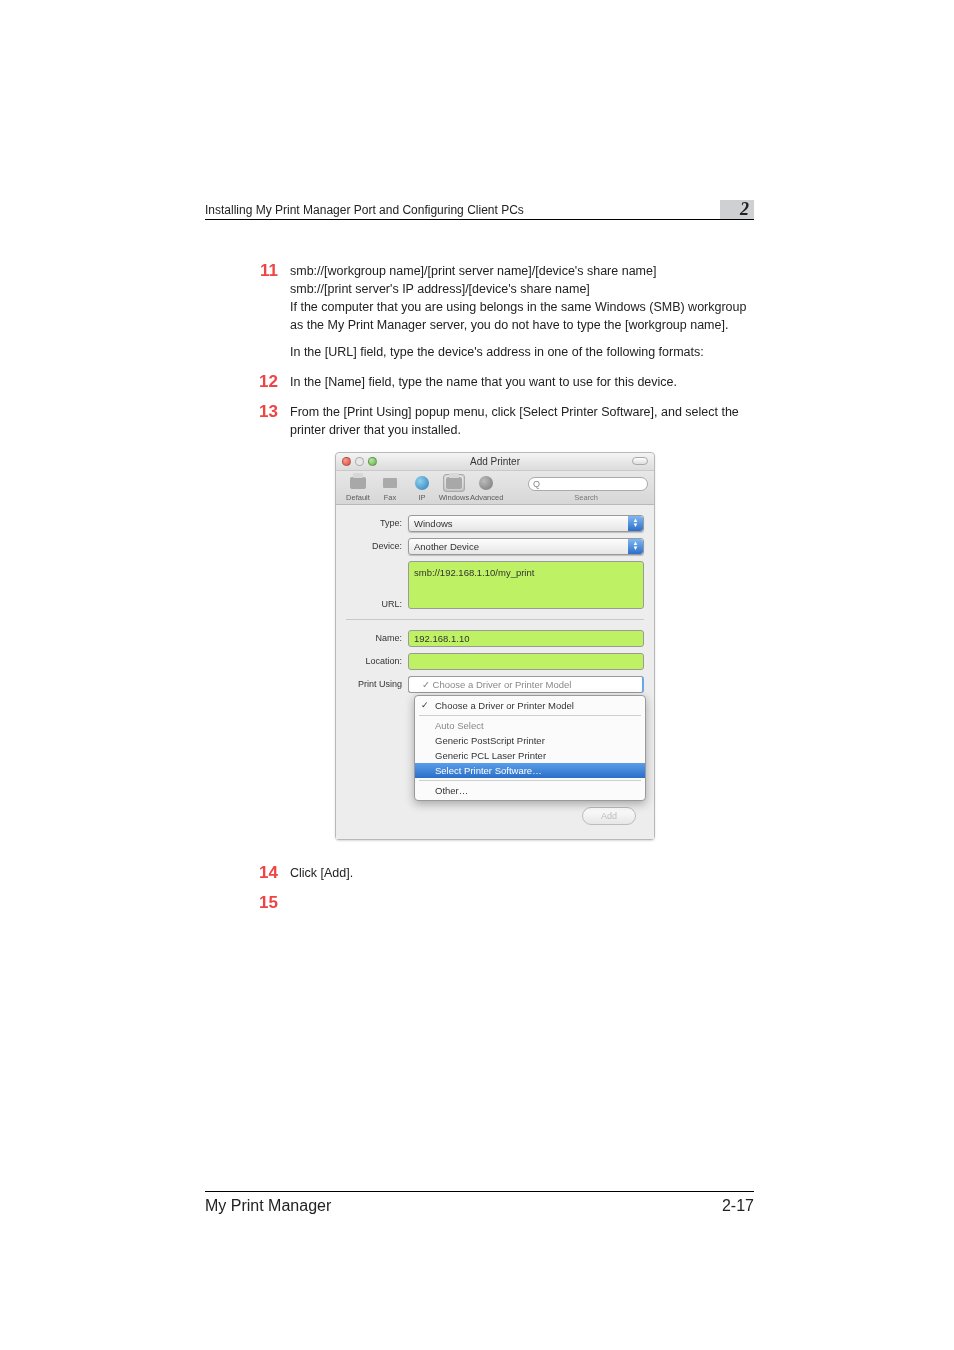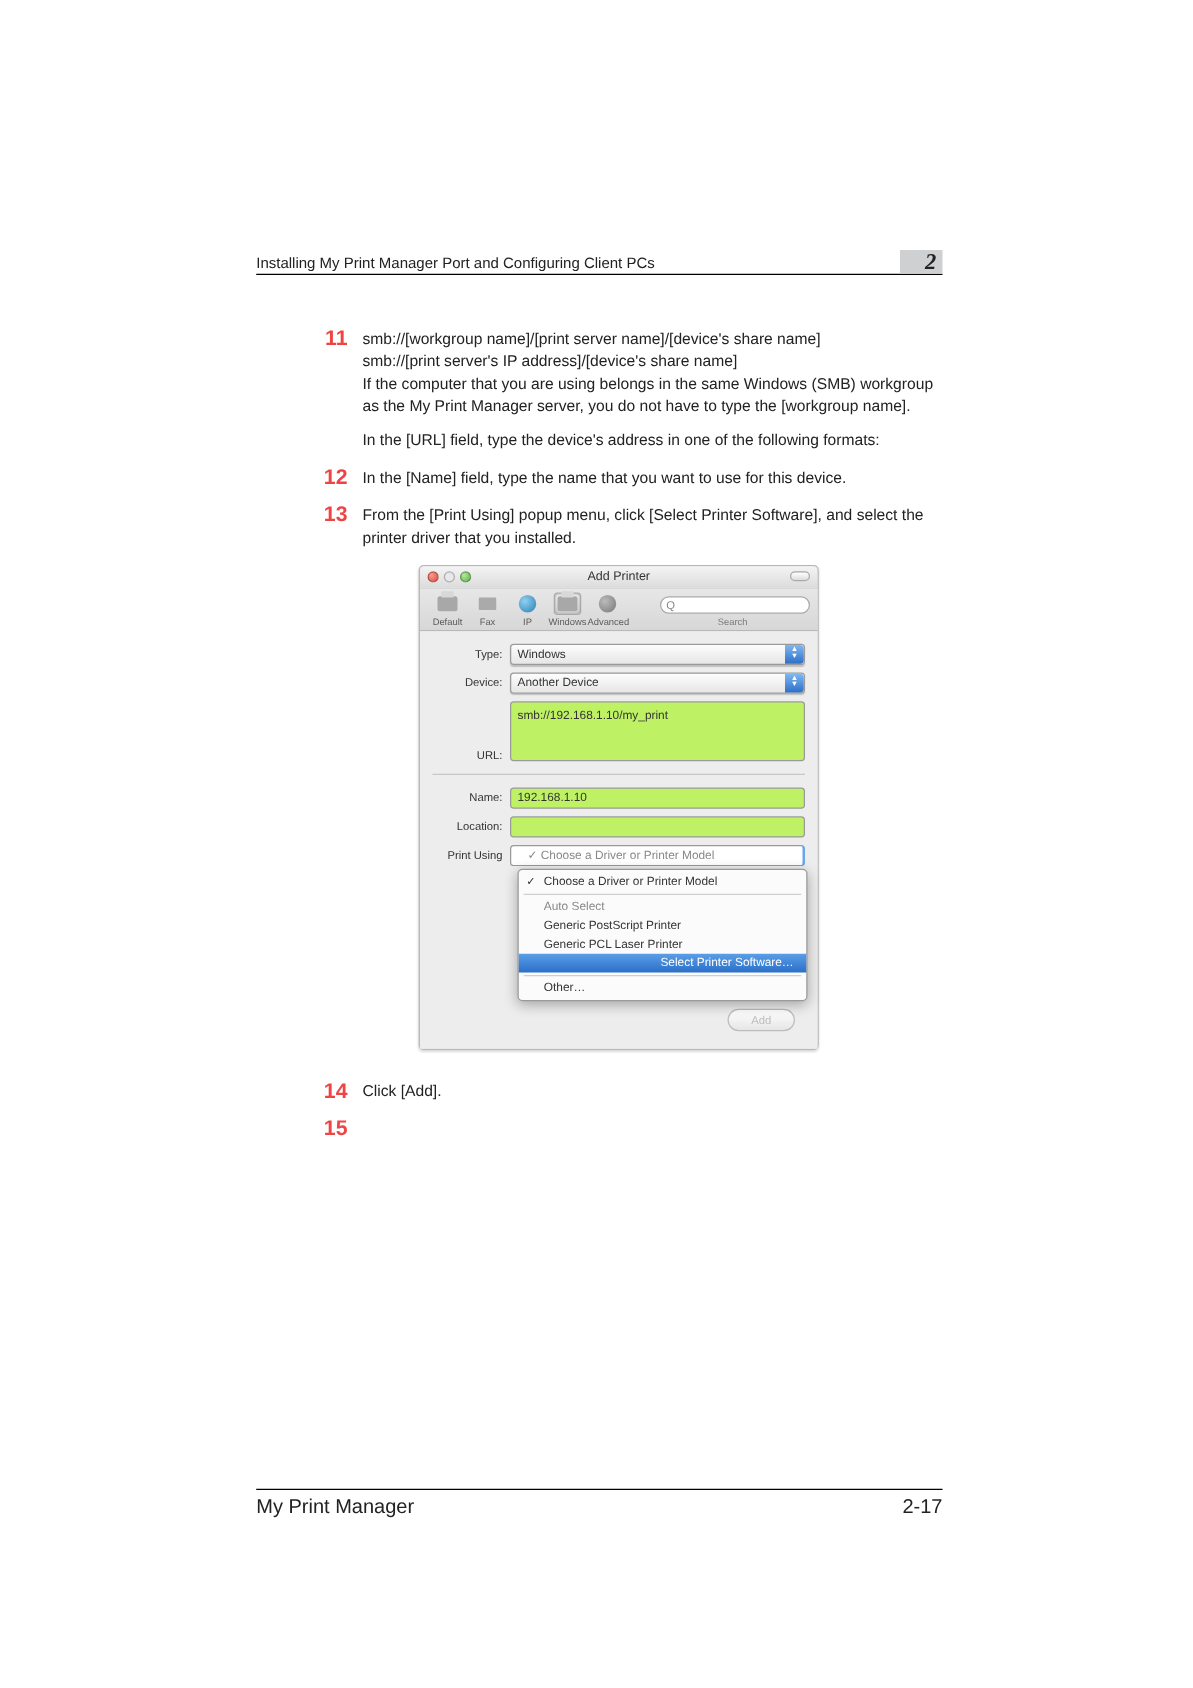--- a/index.html
+++ b/index.html
@@ -241,21 +241,20 @@
   }
   .menu-item.checked::before {
     content: "✓";
     position:absolute; left:6px; top:2px;
     font-size:9px;
     color:#333;
   }
   .menu-item.selected {
     background: linear-gradient(#5a9ee8,#2b6fc9);
     color:#fff;
-    text-align:right;
   }
   .menu-sep { height:1px; background:#cfcfcf; margin:2px 4px; }
   .menu-item.muted { color:#888; }
 
   .add-btn-wrap {
     text-align:right;
     padding: 6px 8px 8px 0;
   }
   .add-btn {
     display:inline-block;

